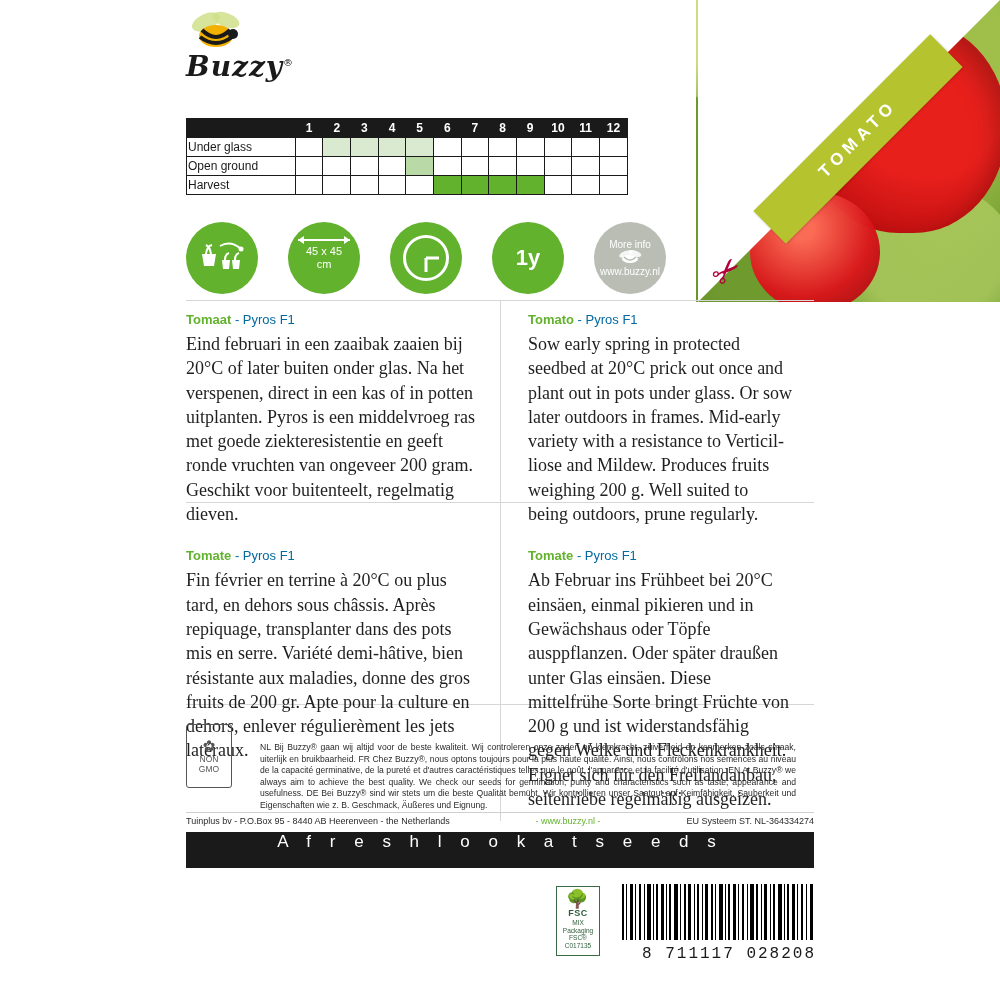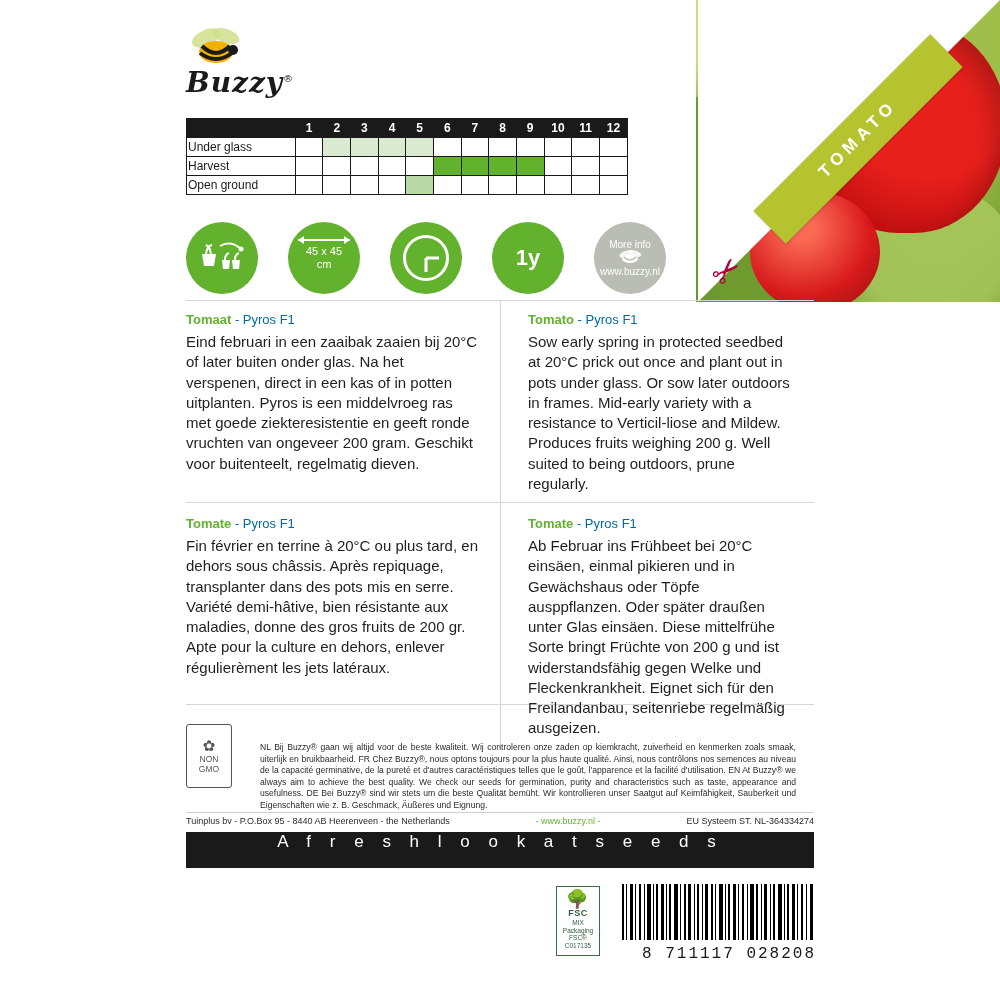--- a/index.html
+++ b/index.html
@@ -68,21 +68,21 @@
   .ribbon span{
     color:#ffffff; font-size:17px; letter-spacing:5px; font-weight:bold;
   }
   .scissors{
     position:absolute; left:16px; bottom:14px;
     color:#b2003a; font-size:34px; line-height:1;
     transform:rotate(-45deg);
   }
 
   
-  .logo{ position:absolute; left:186px; top:26px; width:120px; height:68px;}
+  .logo{ position:absolute; left:186px; top:10px; width:120px; height:68px;}
   .logo .bee{ position:absolute; left:0; top:0; }
   .logo .word{
     position:absolute; left:0; top:40px;
     font-family:"DejaVu Serif", serif;
     font-style:italic; font-weight:bold; font-size:28px; letter-spacing:1px;
     color:#1a1a1a;
   }
   .logo .reg{ font-size:10px; vertical-align:super; font-style:normal; font-weight:normal;}
 
   
@@ -130,21 +130,21 @@
   
   .desc{
     position:absolute; left:186px; top:300px; width:628px; height:404px;
     display:grid; grid-template-columns:1fr 1fr; grid-template-rows:1fr 1fr;
   }
   .cell{ padding:12px 22px 10px 0; position:relative; }
   .cell:nth-child(2), .cell:nth-child(4){ padding-left:28px; }
   .cell .title{ font-size:13px; margin-bottom:5px;}
   .cell .title b{ color:#63b22e; font-weight:bold;}
   .cell .title span{ color:#0369a1; }
-  .cell p{ margin:0; font-size:15px; line-height:1.35; color:#1f1f1f;}
+  .cell p{ margin:0; font-size:18px; line-height:1.35; color:#1f1f1f;font-family:Liberation Serif, serif;}
   .vline{ position:absolute; left:0; top:0; bottom:0; width:1px; background:#d6d6d6;}
   .hline{ position:absolute; left:186px; right:186px; height:1px; background:#d6d6d6;}
 
   
   .legal{
     position:absolute; left:186px; top:724px; width:628px;
     display:flex; gap:10px;
   }
   .nongmo{
     width:46px; min-width:46px; height:64px; border:1px solid #555; border-radius:3px;
@@ -244,45 +244,45 @@
         <td class="m f-light"></td>
         <td class="m"></td>
         <td class="m"></td>
         <td class="m"></td>
         <td class="m"></td>
         <td class="m"></td>
         <td class="m"></td>
         <td class="m"></td>
       </tr>
       <tr>
+        <td class="lbl">Open ground</td>
+        <td class="m"></td>
+        <td class="m"></td>
+        <td class="m"></td>
+        <td class="m"></td>
+        <td class="m f-mid"></td>
+        <td class="m"></td>
+        <td class="m"></td>
+        <td class="m"></td>
+        <td class="m"></td>
+        <td class="m"></td>
+        <td class="m"></td>
+        <td class="m"></td>
+      </tr>
+      <tr>
         <td class="lbl">Harvest</td>
         <td class="m"></td>
         <td class="m"></td>
         <td class="m"></td>
         <td class="m"></td>
         <td class="m"></td>
         <td class="m f-dark"></td>
         <td class="m f-dark"></td>
         <td class="m f-dark"></td>
         <td class="m f-dark"></td>
-        <td class="m"></td>
-        <td class="m"></td>
-        <td class="m"></td>
-      </tr>
-      <tr>
-        <td class="lbl">Open ground</td>
-        <td class="m"></td>
-        <td class="m"></td>
-        <td class="m"></td>
-        <td class="m"></td>
-        <td class="m f-mid"></td>
-        <td class="m"></td>
-        <td class="m"></td>
-        <td class="m"></td>
-        <td class="m"></td>
         <td class="m"></td>
         <td class="m"></td>
         <td class="m"></td>
       </tr>
     </tbody>
   </table>
 </div>
 
 <div class="icons">
 

